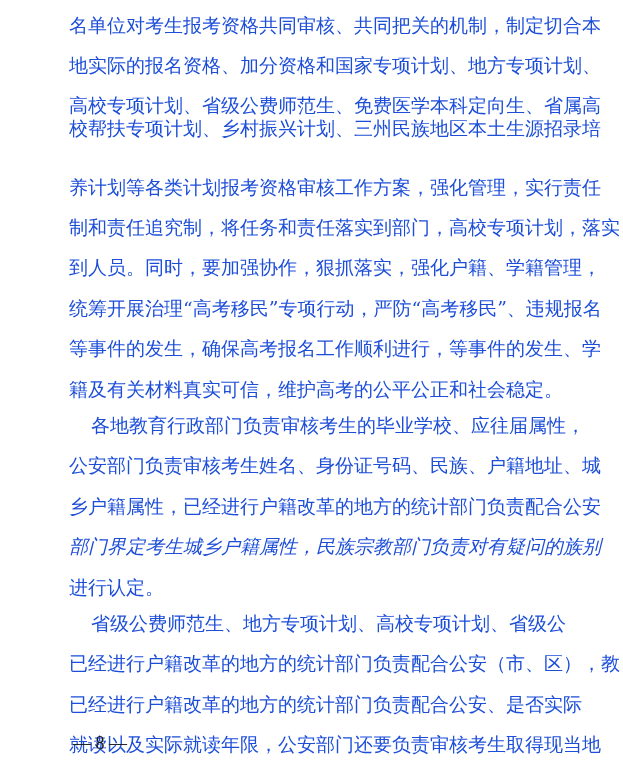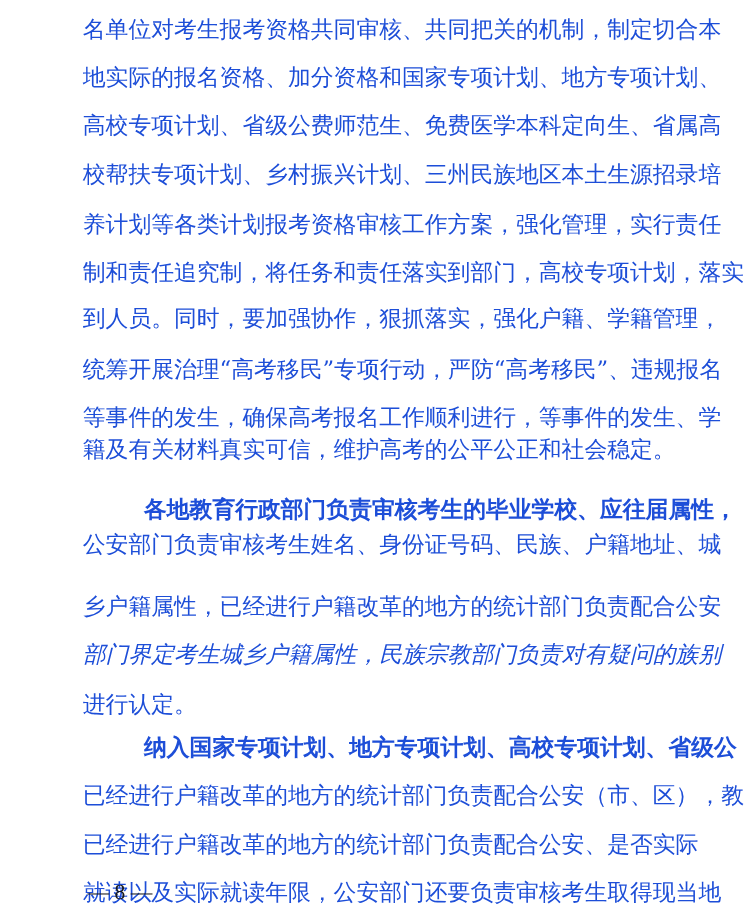--- a/index.html
+++ b/index.html
@@ -6,48 +6,48 @@
   body { width: 623px; height: 766px; position: relative; overflow: hidden; }
   .page {
     position: absolute; left: 0; top: 0; width: 623px; height: 766px; background: #fff;
   }
   .line {
     position: absolute; left: 56px; width: 508px; height: 24px;
     font-family: "DejaVu Serif", "Liberation Serif", serif;
     font-size: 19px; line-height: 24px; color: #1d4ed8;
     white-space: nowrap; text-align: justify; text-align-last: justify; margin-left: 13px;
   }
-  .line.indent { left: 107px; width: 469px; font-weight: bold; }
+  .line.indent { left: 78px; width: 469px; }
   .line.last { text-align-last: left; }
   .pagenum {
     position: absolute; left: 73px; top: 731px;
     font-family: "Liberation Serif", "DejaVu Serif", serif;
     font-size: 18px; line-height: 24px; color: #1a1a1a; white-space: nowrap;
   }
 </style>
 </head>
 <body>
 
 <div class="page">
   <div id="lines">
     <div class="line" style="top:13px">名单位对考生报考资格共同审核、共同把关的机制，制定切合本</div>
     <div class="line" style="top:53px">地实际的报名资格、加分资格和国家专项计划、地方专项计划、</div>
     <div class="line" style="top: 94px; font-family: Liberation Serif, serif;">高校专项计划、省级公费师范生、免费医学本科定向生、省属高</div>
-    <div class="line" style="top: 134px;">校帮扶专项计划、乡村振兴计划、三州民族地区本土生源招录培</div>
+    <div class="line" style="top: 116px;">校帮扶专项计划、乡村振兴计划、三州民族地区本土生源招录培</div>
     <div class="line" style="top: 175px;">养计划等各类计划报考资格审核工作方案，强化管理，实行责任</div>
     <div class="line" style="top: 215px;">制和责任追究制，将任务和责任落实到部门，高校专项计划，落实</div>
-    <div class="line" style="top: 255px; font-family: Liberation Mono, monospace;">到人员。同时，要加强协作，狠抓落实，强化户籍、学籍管理，</div>
+    <div class="line" style="top: 255px;">到人员。同时，要加强协作，狠抓落实，强化户籍、学籍管理，</div>
     <div class="line" style="top: 296px;">统筹开展治理“高考移民”专项行动，严防“高考移民”、违规报名</div>
     <div class="line" style="top: 336px;">等事件的发生，确保高考报名工作顺利进行，等事件的发生、学</div>
-    <div class="line last" style="top: 364px; font-family: Liberation Mono, monospace;">籍及有关材料真实可信，维护高考的公平公正和社会稳定。</div>
+    <div class="line last" style="top: 377px;">籍及有关材料真实可信，维护高考的公平公正和社会稳定。</div>
     <div class="line indent" style="top: 413px;">各地教育行政部门负责审核考生的毕业学校、应往届属性，</div>
-    <div class="line" style="top: 442px;">公安部门负责审核考生姓名、身份证号码、民族、户籍地址、城</div>
+    <div class="line" style="top: 453px;">公安部门负责审核考生姓名、身份证号码、民族、户籍地址、城</div>
     <div class="line" style="top: 494px;">乡户籍属性，已经进行户籍改革的地方的统计部门负责配合公安</div>
     <div class="line" style="top: 534px; font-style: italic;">部门界定考生城乡户籍属性，民族宗教部门负责对有疑问的族别</div>
     <div class="line last" style="top: 575px;">进行认定。</div>
-    <div class="line indent" style="top: 611px;">纳入国家专项计划、地方专项计划、高校专项计划、省级公</div>
+    <div class="line indent" style="top: 611px;">省级公费师范生、地方专项计划、高校专项计划、省级公</div>
     <div class="line" style="top: 651px;">已经进行户籍改革的地方的统计部门负责配合公安（市、区），教</div>
     <div class="line" style="top: 692px;">已经进行户籍改革的地方的统计部门负责配合公安、是否实际</div>
     <div class="line" style="top: 732px;">就读以及实际就读年限，公安部门还要负责审核考生取得现当地</div>
 
   </div>
   <div class="pagenum">— 8 —</div>
 </div>
 
 </body></html>

